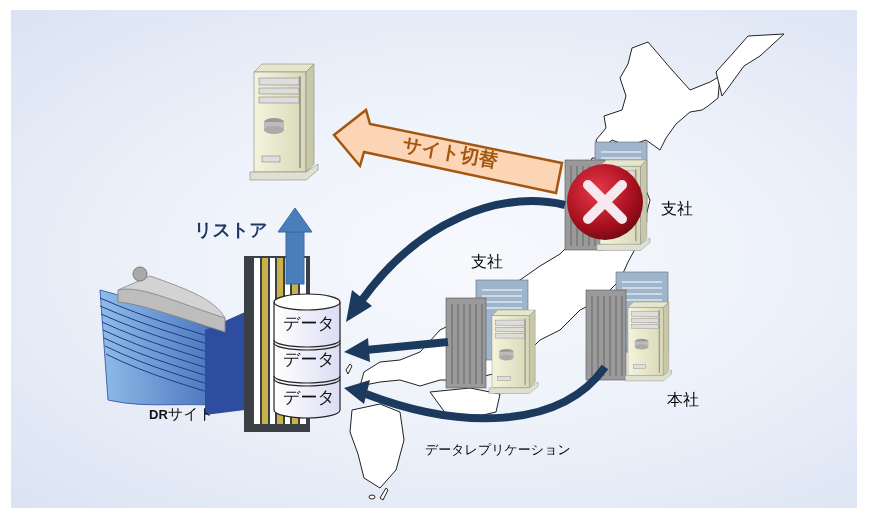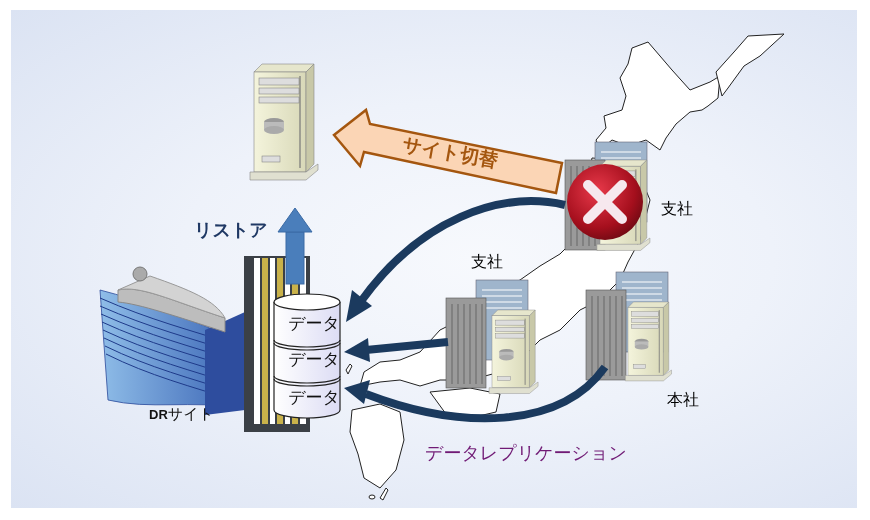--- a/index.html
+++ b/index.html
@@ -9,22 +9,22 @@
     background: radial-gradient(ellipse at 55% 50%, #f7f9fd 0%, #eef2fa 45%, #dbe3f3 100%);
   }
   svg { position:absolute; left:0; top:0; }
   .lbl { position:absolute; white-space:nowrap; }
   .restore { left:194px; top:218px; font-size:18px; font-weight:bold; color:#1f3864;font-family:Liberation Serif, serif; }
   .dr { left:121px; top:405px; font-size:15px; color:#111; }
   .dr b { font-family:"Liberation Sans", sans-serif; font-weight:bold; font-size:13px;padding-left:28px; }
   .branch1 { left:661px; top:199px; font-size:16px; color:#000; }
   .branch2 { left:471px; top:252px; font-size:16px; color:#000; }
   .hq { left:627px; top:390px; font-size:16px; color:#000;margin-left:40px; }
-  .repl { left:425px; top:441px; font-size:18px; color:#701a75; }
-  .data { position:absolute; font-size:17px; color:#111; left:278px; width:62px; text-align:right; }
+  .repl { left:425px; top:441px; font-size:13px; color:#000000; }
+  .data { position:absolute; font-size:17px; color:#111; left:278px; width:62px; text-align:center; }
 </style>
 </head>
 <body>
 
 <div id="panel"></div>
 
 <svg width="870" height="520" viewBox="0 0 870 520">
   <defs>
     <linearGradient id="srvGrad" x1="0" x2="1" y1="0" y2="0">
       <stop offset="0" stop-color="#f4f4dc"></stop>

